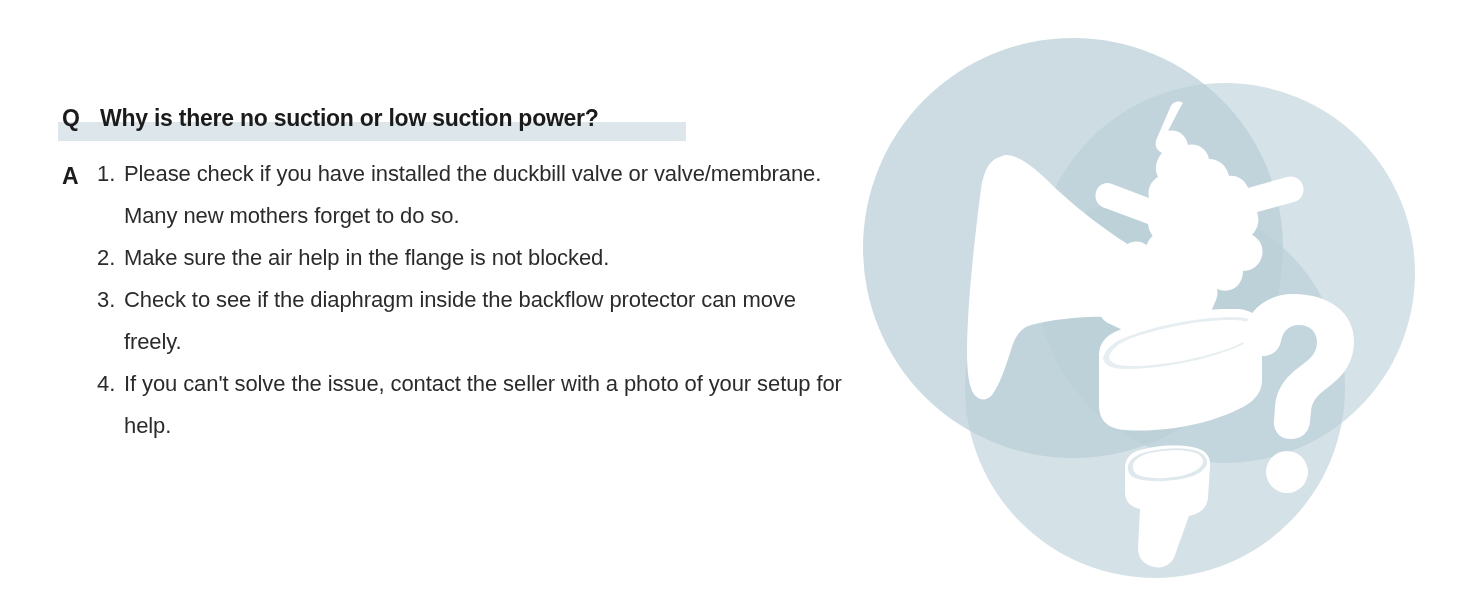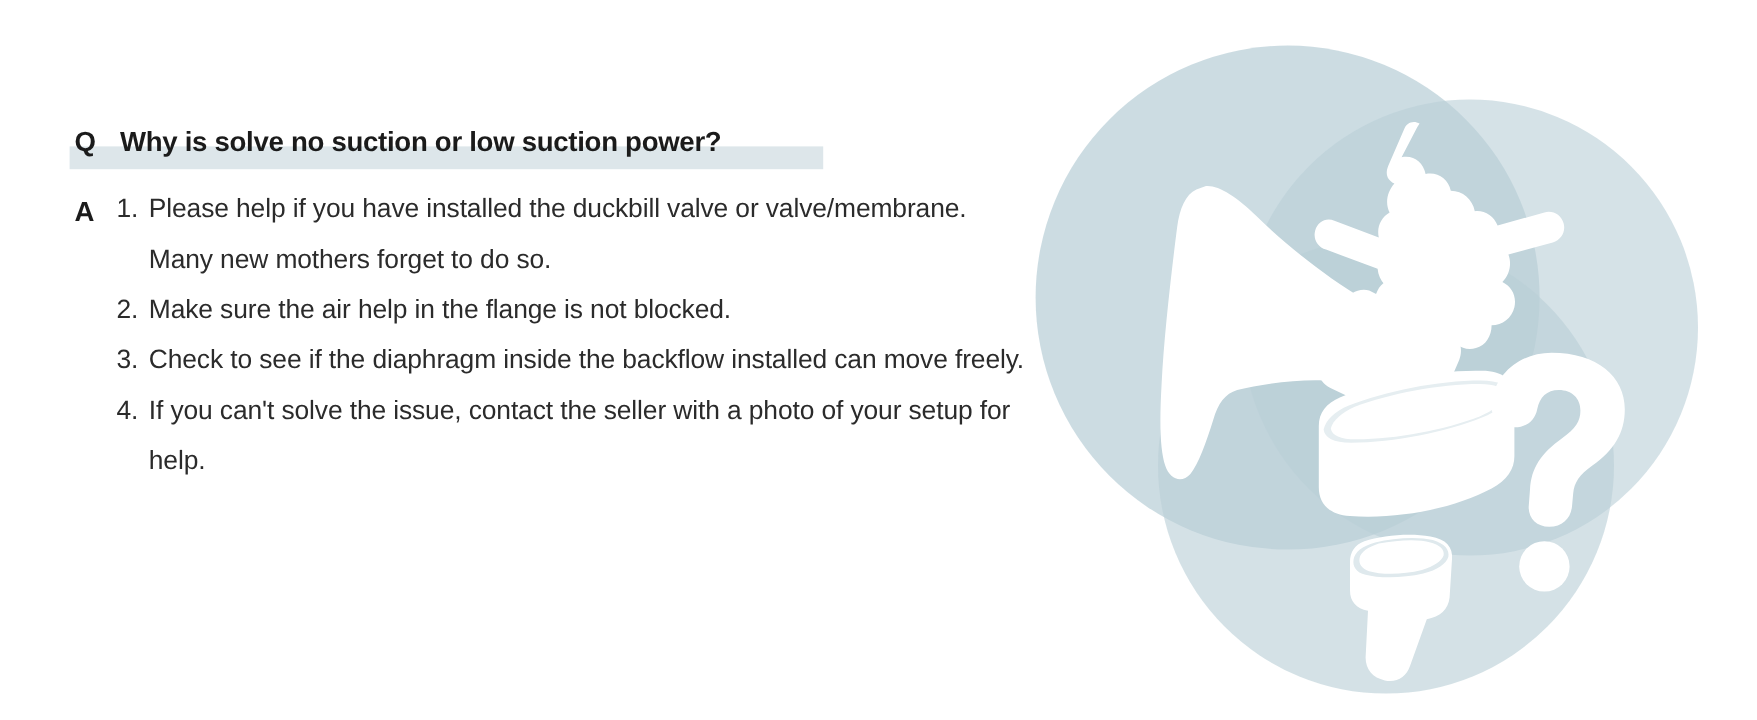--- a/index.html
+++ b/index.html
@@ -138,38 +138,38 @@
 </head>
 <body>
 
 <div class="page">
 
   <div class="faq">
 
     <div class="q-row">
       <div class="q-highlight"></div>
       <span class="q-label">Q</span>
-      <span class="q-text">Why is solve no suction or low suction power?</span>
+      <span class="q-text">Why is there no suction or low suction power?</span>
     </div>
 
     <div class="a-block">
       <span class="a-label">A</span>
 
       <ol class="answer-list">
         <li>
           <span class="num">1.</span>
-          <span class="body">Please help if you have installed the duckbill valve or valve/membrane. Many new mothers forget to do so.</span>
+          <span class="body">Please check if you have installed the duckbill valve or valve/membrane. Many new mothers forget to do so.</span>
         </li>
         <li>
           <span class="num">2.</span>
           <span class="body">Make sure the air help in the flange is not blocked.</span>
         </li>
         <li>
           <span class="num">3.</span>
-          <span class="body">Check to see if the diaphragm inside the backflow installed can move freely.</span>
+          <span class="body">Check to see if the diaphragm inside the backflow protector can move freely.</span>
         </li>
         <li>
           <span class="num">4.</span>
           <span class="body">If you can't solve the issue, contact the seller with a photo of your setup for help.</span>
         </li>
       </ol>
     </div>
   </div>
 
   <div class="illustration">

